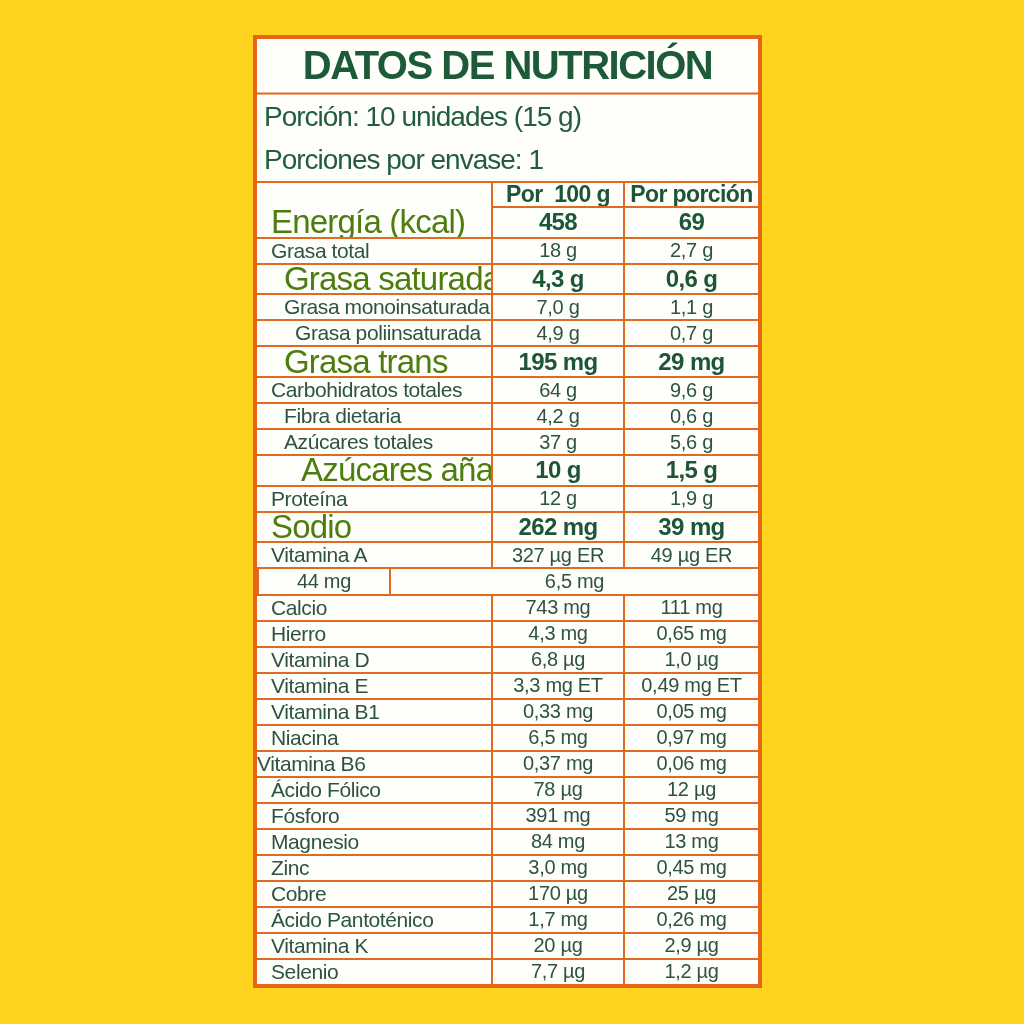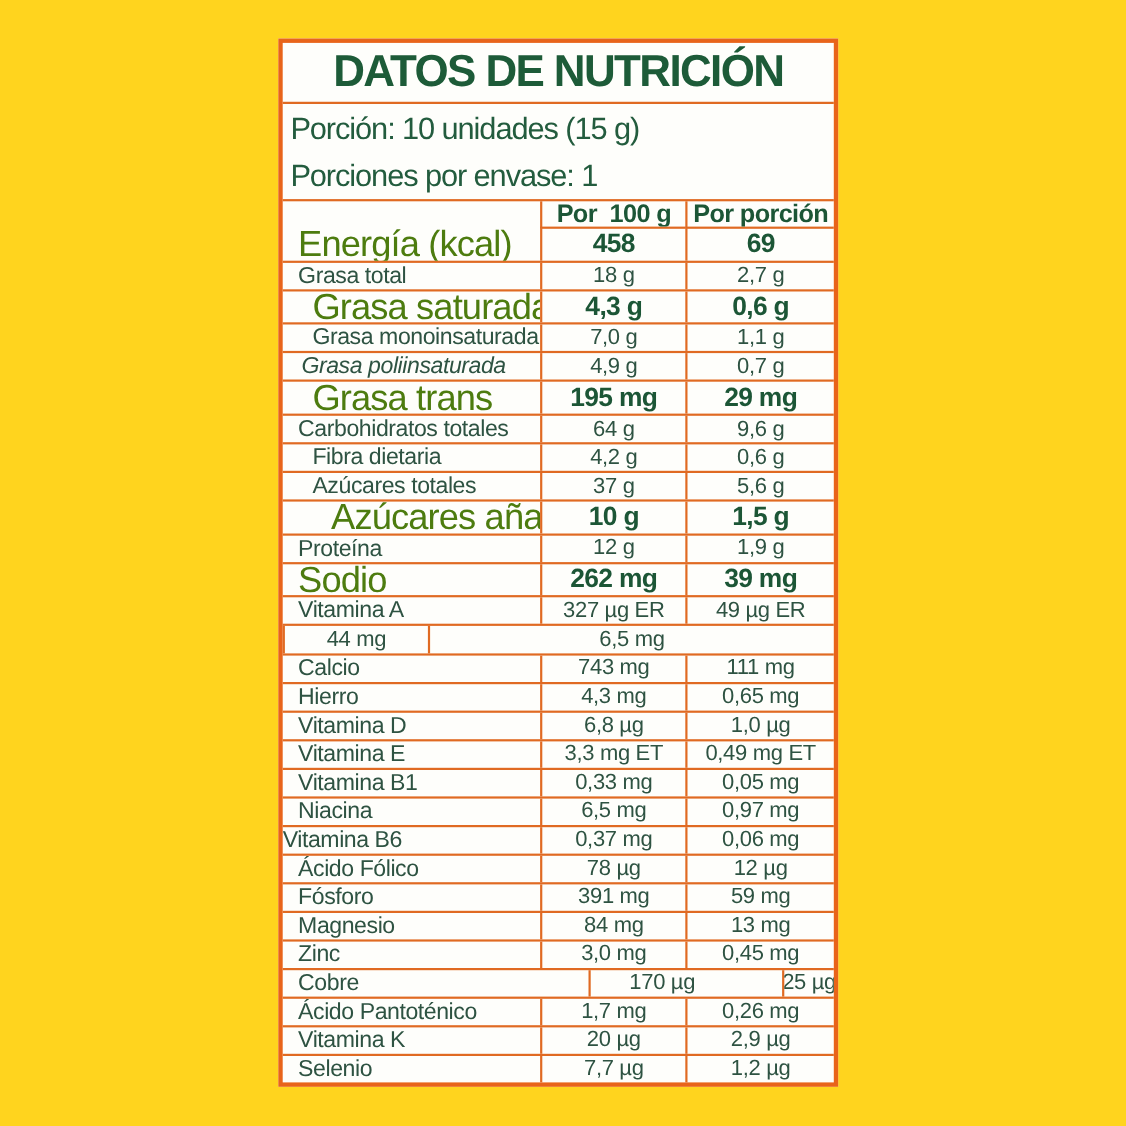--- a/index.html
+++ b/index.html
@@ -97,21 +97,21 @@
         <div class="c-label" style="padding-left: 27px;">Grasa saturada</div>
         <div class="c-val c-v">4,3 g</div>
         <div class="c-val2 c-v">0,6 g</div>
       </div>
       <div class="t-row t-reg" style="flex: 26 0 0px;">
         <div class="c-label" style="padding-left: 27px;">Grasa monoinsaturada</div>
         <div class="c-val c-v">7,0 g</div>
         <div class="c-val2 c-v">1,1 g</div>
       </div>
       <div class="t-row t-reg" style="flex: 26 0 0px;">
-        <div class="c-label" style="padding-left: 17px; font-style: italic;">Grasa poliinsaturada</div>
+        <div class="c-label" style="padding-left: 38px;">Grasa poliinsaturada</div>
         <div class="c-val c-v">4,9 g</div>
         <div class="c-val2 c-v">0,7 g</div>
       </div>
       <div class="t-row t-bold" style="flex: 31 0 0px;">
         <div class="c-label" style="padding-left: 27px;">Grasa trans</div>
         <div class="c-val c-v">195 mg</div>
         <div class="c-val2 c-v">29 mg</div>
       </div>
       <div class="t-row t-reg" style="flex: 26 0 0px;">
         <div class="c-label" style="padding-left: 14px;">Carbohidratos totales</div>
@@ -200,21 +200,21 @@
       <div class="t-row t-reg" style="flex: 26 0 0px;">
         <div class="c-label" style="padding-left: 14px;">Magnesio</div>
         <div class="c-val c-v">84 mg</div>
         <div class="c-val2 c-v">13 mg</div>
       </div>
       <div class="t-row t-reg" style="flex: 26 0 0px;">
         <div class="c-label" style="padding-left: 14px;">Zinc</div>
         <div class="c-val c-v">3,0 mg</div>
         <div class="c-val2 c-v">0,45 mg</div>
       </div>
-      <div class="t-row t-reg" style="flex: 26 0 0px; gap: 44px;">
+      <div class="t-row t-reg" style="flex: 26 0 0px;">
         <div class="c-label" style="padding-left: 14px;">Cobre</div>
         <div class="c-val c-v">170 µg</div>
         <div class="c-val2 c-v">25 µg</div>
       </div>
       <div class="t-row t-reg" style="flex: 26 0 0px;">
         <div class="c-label" style="padding-left: 14px;">Ácido Pantoténico</div>
         <div class="c-val c-v">1,7 mg</div>
         <div class="c-val2 c-v">0,26 mg</div>
       </div>
       <div class="t-row t-reg" style="flex: 26 0 0px;">

